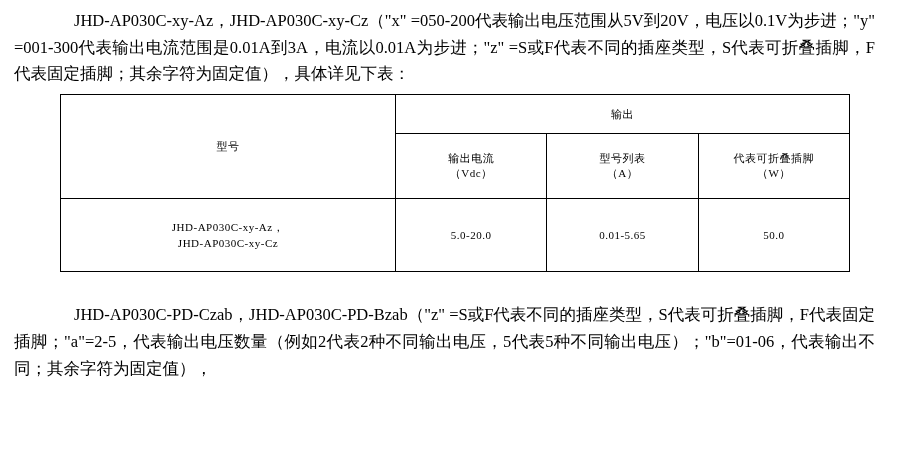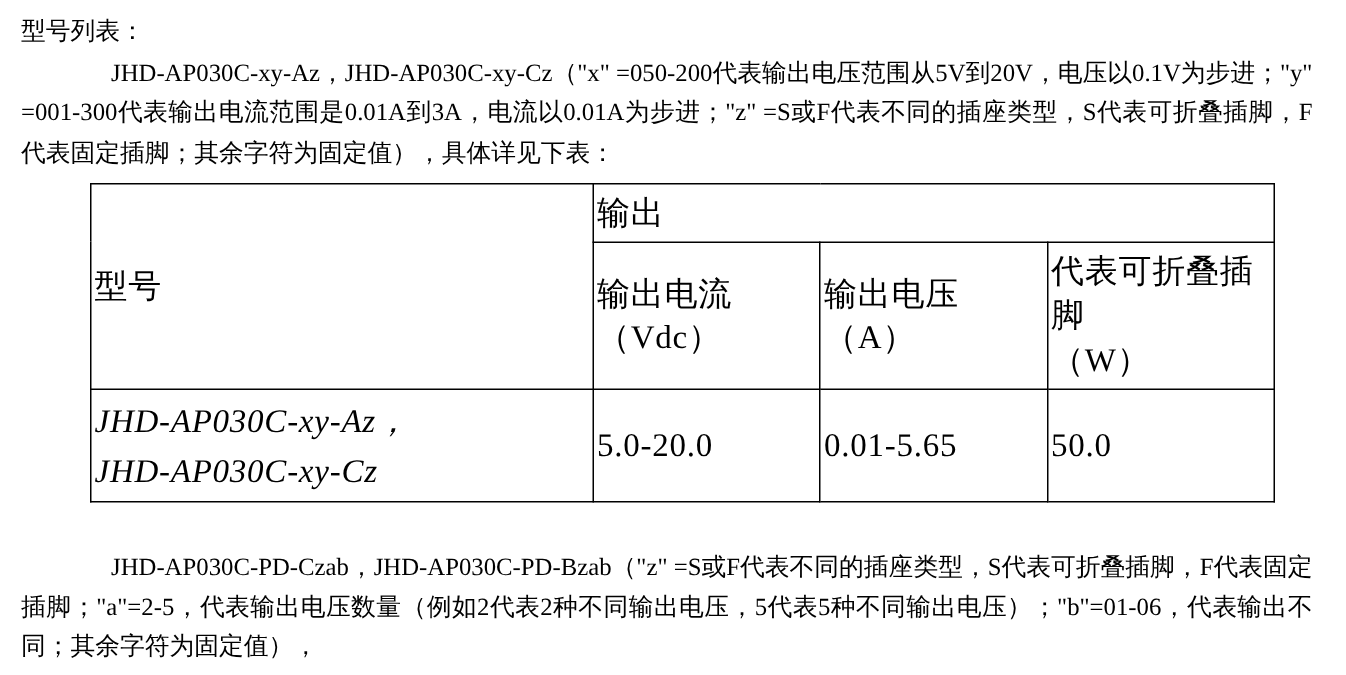--- a/index.html
+++ b/index.html
@@ -40,71 +40,70 @@
   .spacer-lg { height: 30px; }
 
   table.spec {
     border-collapse: collapse;
     margin: 6px 0 0 46px;
     width: 790px;
     table-layout: fixed;
   }
   table.spec td, table.spec th {
     border: 1px solid #000000;
+    text-align: center;
     vertical-align: middle;
-    font-size: 22px;
+    font-size: 11px;
     font-weight: normal;
     padding: 4px 2px;
     letter-spacing: 0.5px;
   }
   td.model-head {
     width: 330px;
     height: 86px;
   }
   td.out-head {
     height: 30px;
   }
   td.sub-head {
     height: 56px;
     line-height: 1.35;
   }
   td.model-cell {
     height: 64px;
     line-height: 1.5;
-    font-style: italic;
   }
   td.val-cell {
     height: 64px;
   }
   .nowrap { white-space: nowrap; }
 </style>
 </head>
 <body>
 
 <div class="page">
 
-  <div class="heading">型号列表：</div>
 
   <p class="para">
     <span class="indent"></span><span>JHD-AP030C-xy-Az，JHD-AP030C-xy-Cz（"x" =050-200代表输出电压范围从5V到</span><span>20V，电压以0.1V为步进；"y" =001-300代表输出电流范围是0.01A到3A，电流以0.01A为步进；"z" =S或F代表不同的插座类型，S代表可折叠插脚，F代表固定插脚；其余字符为固定值），具体详见下表：</span>
   </p>
 
   <table class="spec">
     <tbody>
       <tr>
         <td class="model-head" rowspan="2">型号</td>
         <td class="out-head" colspan="3">输出</td>
       </tr>
       <tr>
         <td class="sub-head">
           <div>输出电流</div>
           <div>（Vdc）</div>
         </td>
         <td class="sub-head">
-          <div>输出电压</div>
+          <div>型号列表</div>
           <div>（A）</div>
         </td>
         <td class="sub-head">
           <div>代表可折叠插脚</div>
           <div>（W）</div>
         </td>
       </tr>
       <tr>
         <td class="model-cell">
           <div class="nowrap">JHD-AP030C-xy-Az，</div>

